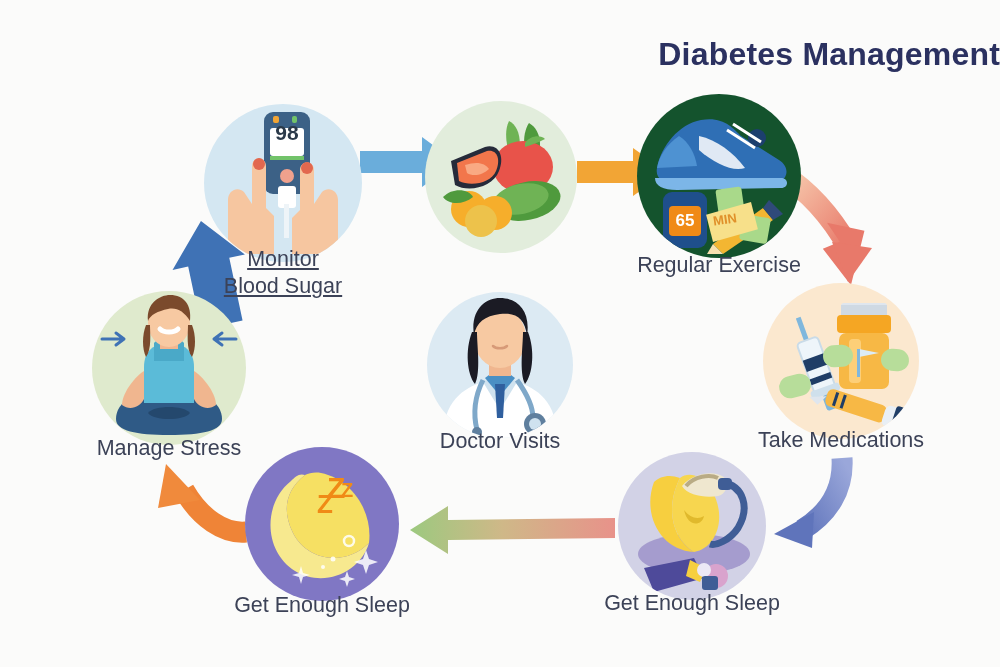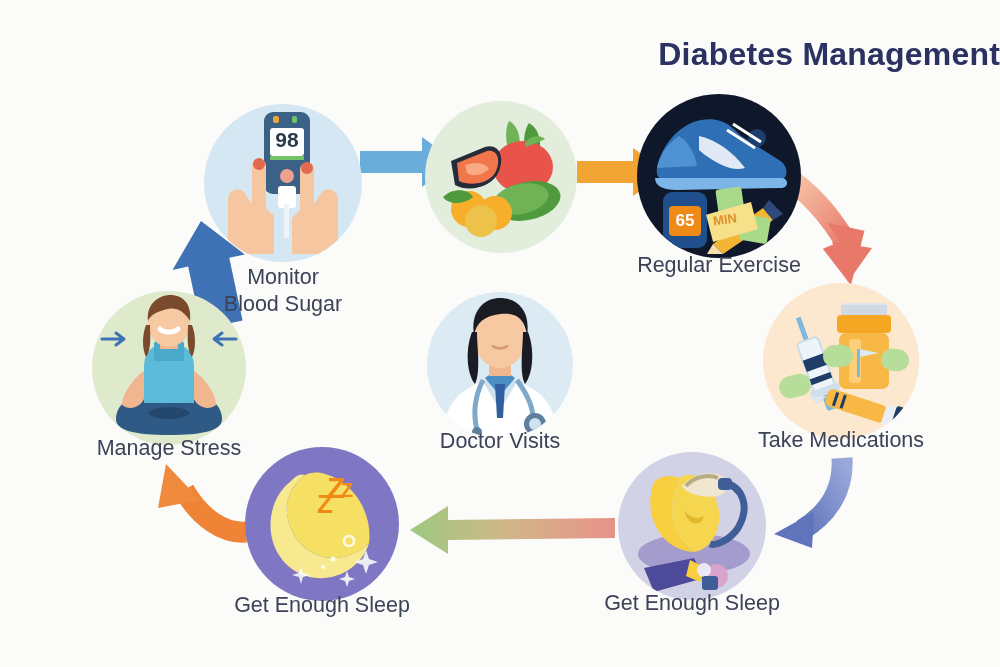--- a/index.html
+++ b/index.html
@@ -123,23 +123,23 @@
         <circle cx="83" cy="72" r="7" fill="#f0a18d"></circle>
         <rect x="74" y="82" width="18" height="22" rx="3" fill="#ffffff"></rect>
         <rect x="80" y="100" width="5" height="34" fill="#eef4f8"></rect>
 
         <path d="M24,150 L24,96 C24,86 34,82 40,88 L48,100 L48,62 C48,52 62,52 62,62 L62,104 L70,112 L70,150 Z" fill="#f6c6a0"></path>
         <circle cx="55" cy="60" r="6" fill="#e2684f"></circle>
 
         <path d="M134,150 L134,96 C134,86 124,82 118,88 L110,100 L110,66 C110,56 96,56 96,66 L96,106 L88,114 L88,150 Z" fill="#f6c6a0"></path>
         <circle cx="103" cy="64" r="6" fill="#e2684f"></circle>
       </svg>
-      <div style="position:absolute;left:66px;top:22px;width:34px;height:28px;line-height:28px;text-align:center;font-size:21px;color:#2b3a4a;font-weight:600;">98</div>
-    </div>
-    <div class="label" style="top:160px;width:190px;">Monitor
+      <div style="position:absolute;left:66px;top:15px;width:34px;height:28px;line-height:28px;text-align:center;font-size:21px;color:#2b3a4a;font-weight:600;">98</div>
+    </div>
+    <div class="label" style="top:142px;width:190px;text-decoration:underline;">Monitor
 Blood Sugar</div>
   </div>
 
   <div class="node" style="left:425px;top:101px;width:152px;height:180px;">
     <div class="disc" style="width:152px;height:152px;background:#e2eddc;">
       <svg class="art" viewBox="0 0 152 152">
         <path d="M84,20 C96,26 98,46 90,64 C82,52 78,32 84,20 Z" fill="#6fb355"></path>
         <path d="M104,22 C118,30 118,52 108,68 C98,56 96,34 104,22 Z" fill="#4f9a3d"></path>
         <ellipse cx="98" cy="66" rx="30" ry="26" fill="#e8534a"></ellipse>
         <path d="M100,42 C106,34 116,34 120,38 C112,42 106,44 100,46 Z" fill="#6fb355"></path>
@@ -150,21 +150,21 @@
         <ellipse cx="96" cy="98" rx="28" ry="15" fill="#6fb355" transform="rotate(-12 96 98)"></ellipse>
         <circle cx="44" cy="108" r="18" fill="#f6ae2b"></circle>
         <circle cx="70" cy="112" r="17" fill="#f6ae2b"></circle>
         <circle cx="56" cy="120" r="16" fill="#edc24b"></circle>
         <path d="M18,96 C28,86 44,88 48,96 C38,104 24,104 18,96 Z" fill="#4f9a3d"></path>
       </svg>
     </div>
   </div>
 
   <div class="node" style="left:637px;top:94px;width:164px;height:190px;">
-    <div class="disc" style="width:164px;height:164px;background:#0f172a;">
+    <div class="disc" style="width:164px;height:164px;background:#14532d;">
       <svg class="art" viewBox="0 0 164 164">
 
         <path d="M20,74 C24,52 42,30 64,26 C86,22 96,34 104,42 L142,66 C152,72 152,84 142,88 L40,90 C26,90 18,84 20,74 Z" fill="#2f6fb5"></path>
         <path d="M20,74 C22,62 30,50 42,42 C52,48 58,60 60,72 Z" fill="#4e92d2"></path>
         <path d="M18,84 C18,92 26,96 40,96 L144,94 C152,94 152,84 144,84 Z" fill="#7cb6e8"></path>
         <path d="M62,42 C80,46 96,58 108,74 C96,78 78,70 62,56 Z" fill="#ffffff" opacity=".85"></path>
         <circle cx="120" cy="44" r="9" fill="#1c3f6e"></circle>
         <path d="M90,36 L118,54 M96,30 L124,48" stroke="#ffffff" stroke-width="3"></path>
 
         <rect x="26" y="98" width="44" height="56" rx="9" fill="#1f4f8c"></rect>

